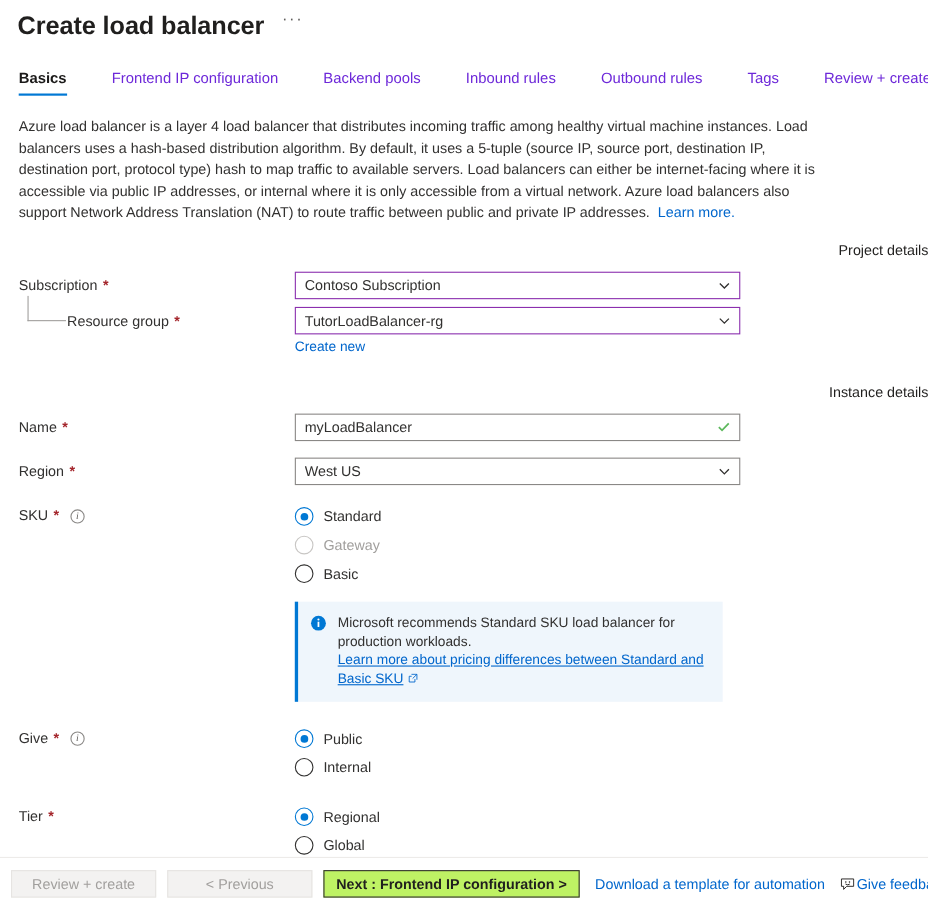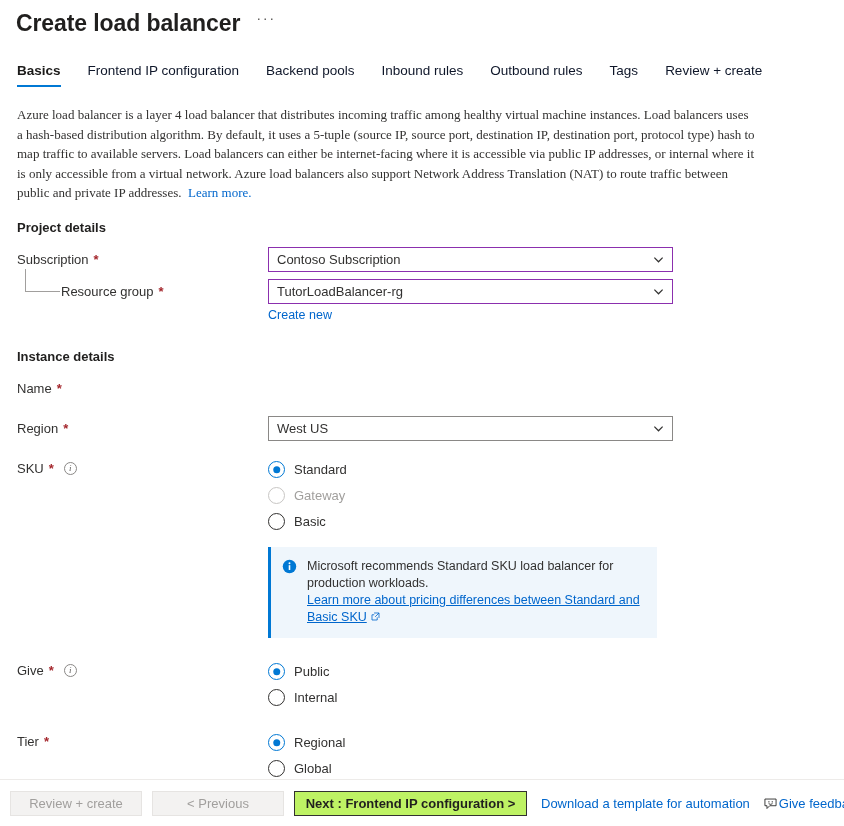--- a/index.html
+++ b/index.html
@@ -39,25 +39,25 @@
     cursor: pointer;
     user-select: none;
   }
 
   
   .tabs {
     display: flex;
     align-items: flex-end;
     padding-left: 17px;
     margin-top: 26px;
-    gap: 0;
+    gap: 14px;
   }
   .tab {
     font-size: 13.5px;
-    color: #0f172a;
+    color: #6d28d9;
     padding: 0 0 9px 0;
     margin-right: 27px;
     position: relative;
     cursor: pointer;
     white-space: nowrap;
   }
   .tab:last-child { margin-right: 0; }
   .tab.active {
     color: #1b1a19;
     font-weight: 600;
@@ -72,58 +72,58 @@
     background: #0078d4;
   }
 
   
   .description {
     margin: 18px 0 0 17px;
     width: 738px;
     font-size: 13px;
     line-height: 19.5px;
     color: #323130;
-    font-family: Liberation Serif, serif;
   }
   .link {
     color: #0066cc;
     text-decoration: none;
     cursor: pointer;
   }
 
   
   .form {
     margin-top: 17px;
     padding-left: 17px;
   }
   .section-head {
     font-size: 13px;
-    font-weight: 700;
+    font-weight: 400;
     color: #201f1e;
     margin: 0 0 12px 0;
+    text-align: right;
   }
   .section-head.instance { margin-top: 27px; }
 
   .row {
     display: flex;
     align-items: flex-start;
     min-height: 26px;
     margin-bottom: 14px;
     position: relative;
   }
   .row.tight { margin-bottom: 6px; }
 
   .label {
     width: 251px;
     flex: 0 0 251px;
     font-size: 13px;
     color: #323130;
     padding-top: 5px;
     display: flex;
-    align-items: center;
+    align-items: flex-end;
     gap: 4px;
     box-sizing: border-box;
   }
   .label.indent { padding-left: 44px; }
   .req {
     color: #a4262c;
     font-weight: 600;
     margin-left: 1px;
   }
   .info-icon {
@@ -387,20 +387,28 @@
       <div class="sublink"><a class="link">Create new</a></div>
     </div>
   </div>
 
   <div class="section-head instance">Instance details</div>
 
   <div class="row">
     <div class="label">
       <span>Name</span>
       <span class="req">*</span>
+    </div>
+    <div class="control">
+      <div class="field">
+        <span class="val">myLoadBalancer</span>
+        <svg class="check" viewBox="0 0 12 12">
+            <path d="M1.5 6.3 L4.4 9.2 L10.5 2.8" fill="none" stroke="#5cb85c" stroke-width="1.6"></path>
+          </svg>
+      </div>
     </div>
   </div>
 
   <div class="row">
     <div class="label">
       <span>Region</span>
       <span class="req">*</span>
     </div>
     <div class="control">
       <div class="field">

